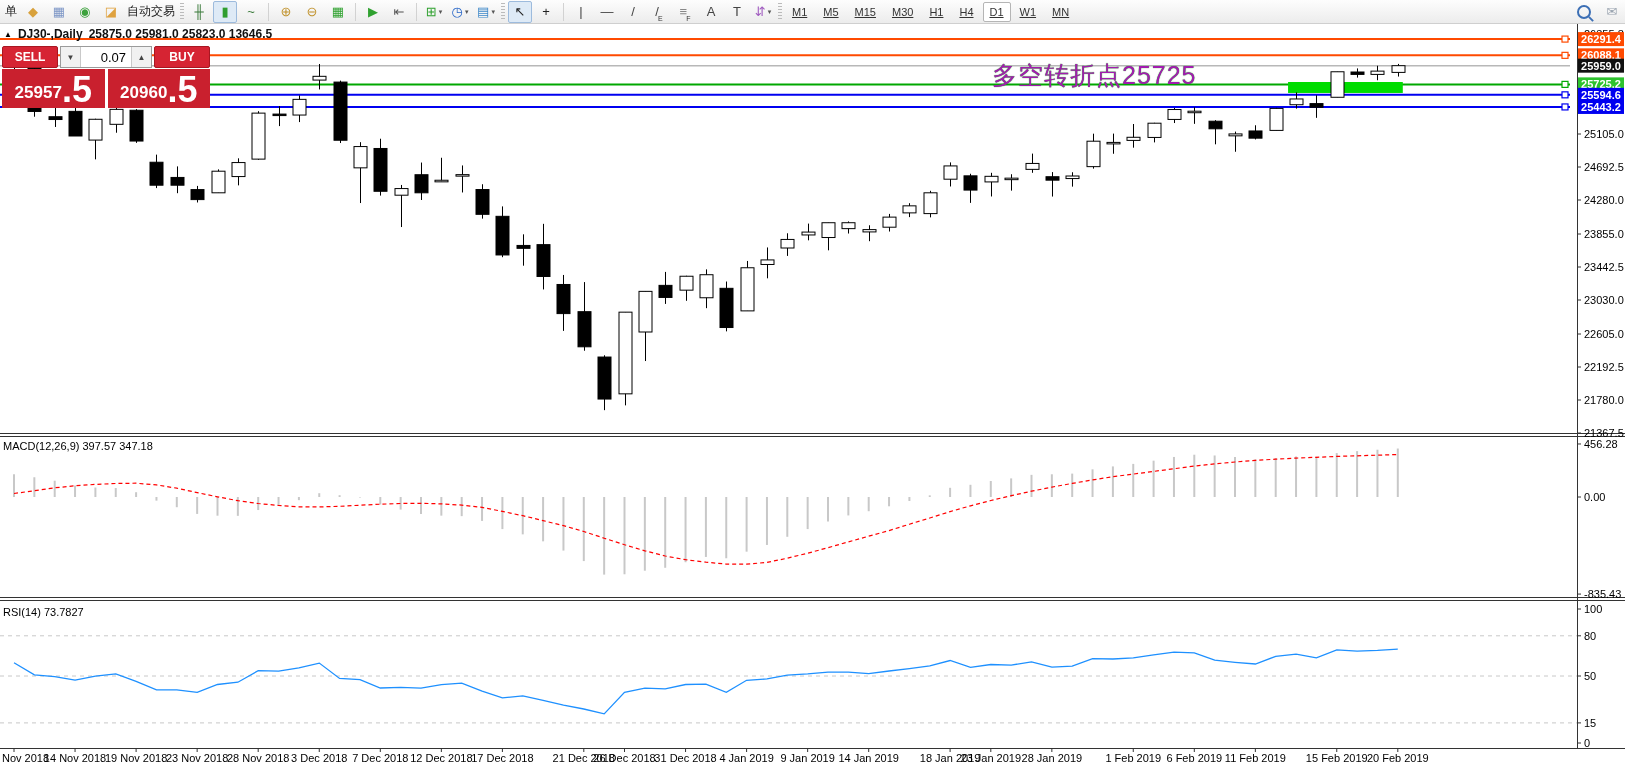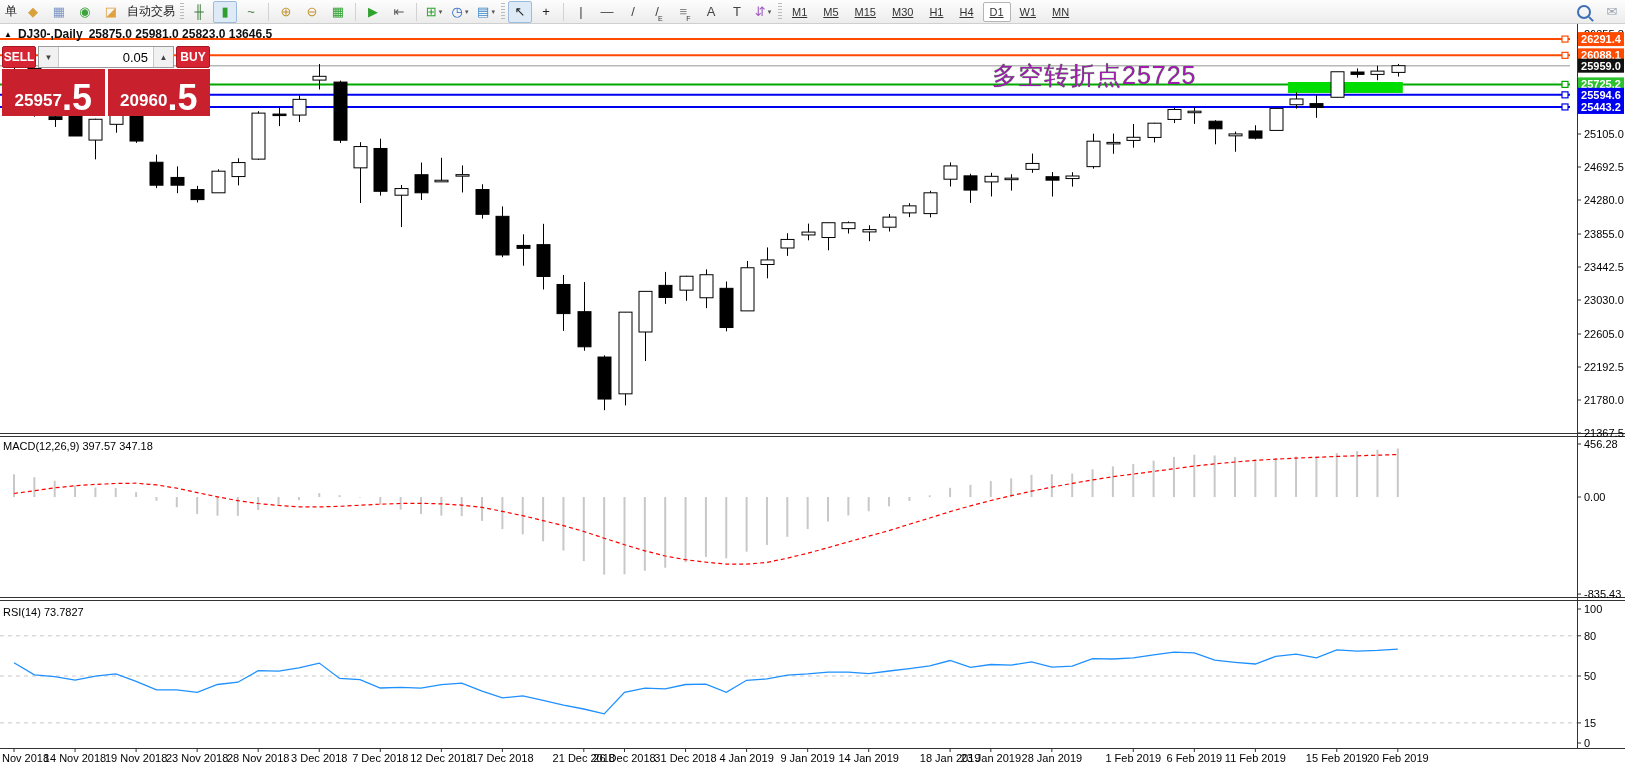--- a/index.html
+++ b/index.html
@@ -23,30 +23,30 @@
   .mag{width:10px;height:10px;border:2px solid #3c6fb5;border-radius:50%;position:relative;margin:0 8px;}
   .mag::after{content:"";position:absolute;width:6px;height:2px;background:#3c6fb5;
               right:-5px;bottom:-3px;transform:rotate(45deg);}
   
   .title{position:absolute;left:4px;top:27px;z-index:6;font-size:12px;font-weight:bold;color:#111;
          display:flex;align-items:center;gap:6px;white-space:nowrap;}
   .title .tri{font-size:8px;color:#000;}
   
   .panel{position:absolute;left:2px;top:46px;width:208px;z-index:7;}
   .row1{display:flex;height:22px;align-items:stretch;}
-  .obtn{width:34px;background:#d62433;color:#fff;font-size:12px;font-weight:bold;
+  .obtn{width:56px;background:#d62433;color:#fff;font-size:12px;font-weight:bold;
         display:flex;align-items:center;justify-content:center;border-radius:2px;
         border:1px solid #a81722;box-sizing:border-box;}
   .stepper{flex:1;display:flex;background:#fff;border:1px solid #9b9b9b;margin:0 2px;box-sizing:border-box;}
   .stepbtn{width:19px;background:#f1f1f1;color:#444;font-size:8px;display:flex;align-items:center;
            justify-content:center;}
   .stepbtn.l{border-right:1px solid #c9c9c9;}
   .stepbtn.r{border-left:1px solid #c9c9c9;}
   .vol{flex:1;font-size:13px;color:#000;text-align:right;padding:1px 5px 0 0;line-height:20px;}
-  .prices{display:flex;height:47px;margin-top:1px;gap:3px;background:#fff;}
+  .prices{display:flex;height:39px;margin-top:1px;gap:3px;background:#fff;}
   .pbox{flex:1;background:#c9202e;color:#fff;display:flex;align-items:flex-end;justify-content:center;
         padding-bottom:5px;}
   .pmain{font-size:17px;font-weight:bold;line-height:1;margin-bottom:2px;}
   .pfrac{font-size:36px;font-weight:bold;line-height:0.75;}
   
   .annot{position:absolute;left:992px;top:59px;z-index:5;font-size:25px;font-weight:normal;
          color:#a21caf;letter-spacing:1px;text-shadow:0 0 1px #00a000;white-space:nowrap;}
   svg text{font-family:"Liberation Sans",sans-serif;}
 </style>
 </head>
@@ -450,21 +450,21 @@
     <span class="tri">▲</span>
     <span>DJ30-,Daily</span>
     <span>25875.0 25981.0 25823.0 13646.5</span>
   </div>
 
   <div class="panel">
     <div class="row1">
       <div class="obtn">SELL</div>
       <div class="stepper">
         <div class="stepbtn l">▼</div>
-        <div class="vol">0.05</div>
+        <div class="vol">0.07</div>
         <div class="stepbtn r">▲</div>
       </div>
       <div class="obtn">BUY</div>
     </div>
     <div class="prices">
       <div class="pbox">
         <span class="pmain">25957</span>
         <span class="pfrac">.5</span>
       </div>
       <div class="pbox">

